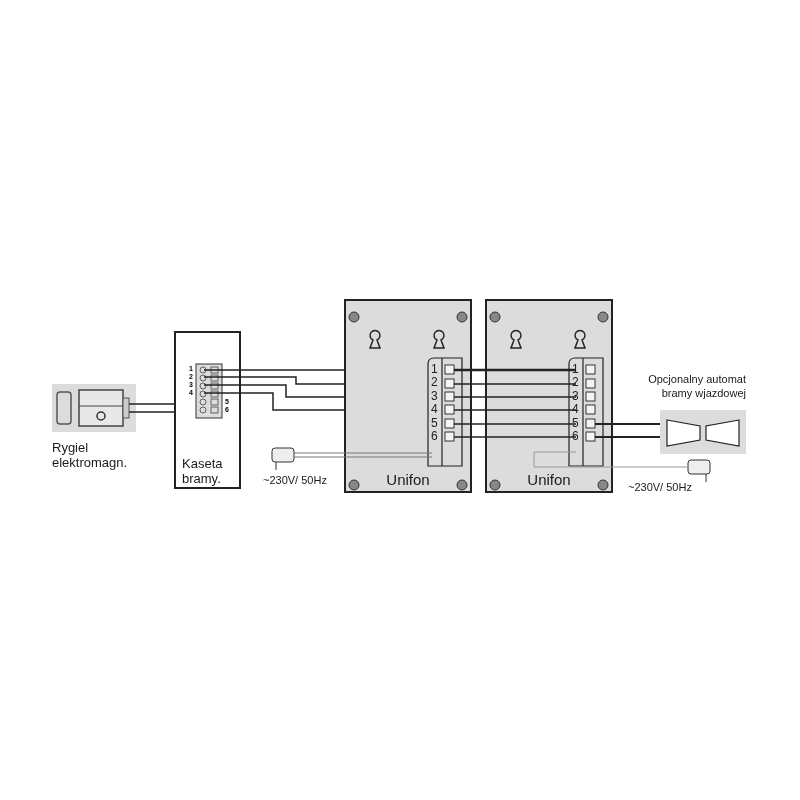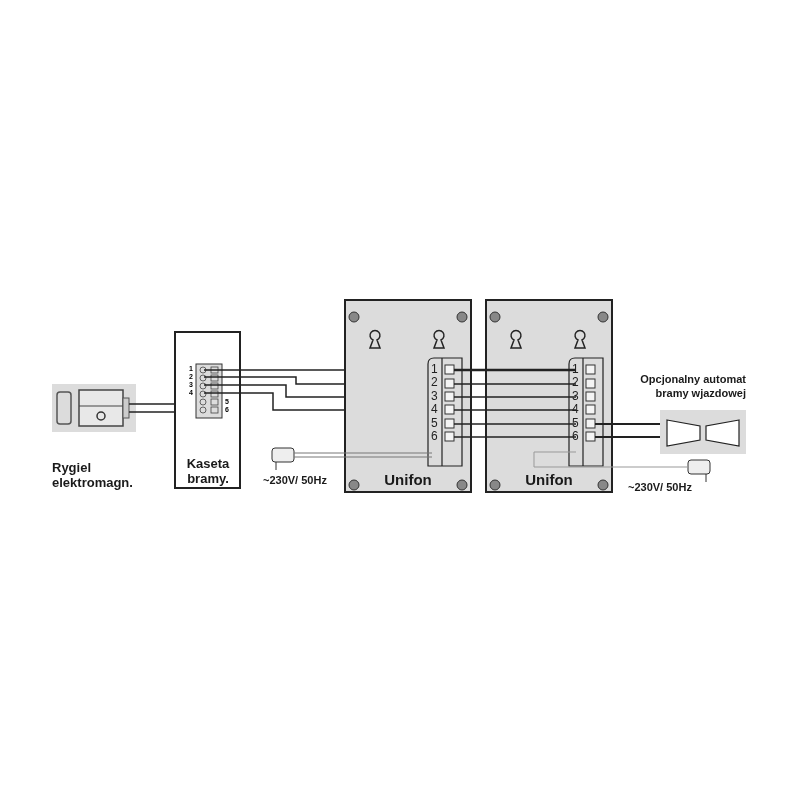--- a/index.html
+++ b/index.html
@@ -1,18 +1,18 @@
 <!DOCTYPE html>
 <html><head>
   <meta charset="utf-8">
   <style>
     html, body { margin: 0; padding: 0; background: #ffffff; }
     body { width: 800px; height: 800px; position: relative; overflow: hidden; font-family: "Liberation Sans", sans-serif; }
     .abs { position: absolute; }
-    .label { font-weight: bold; color: #1a1a1a; font-size: 13px; line-height: 15px; }
+    .label { font-weight: normal; color: #1a1a1a; font-size: 13px; line-height: 15px; }
     .num { font-size: 12px; color: #222; }
     svg { position: absolute; left: 0; top: 0; }
   </style>
 </head>
 <body>
 
 <svg width="800" height="800" viewBox="0 0 800 800">
 
   <g>
     <rect x="52" y="384" width="84" height="48" fill="#dcdcdc"></rect>
@@ -120,26 +120,26 @@
     <line x1="294" y1="457" x2="432" y2="457" stroke="#777" stroke-width="1"></line>
   </g>
 
   <g>
     <rect x="688" y="460" width="22" height="14" rx="3" fill="#eee" stroke="#333"></rect>
     <line x1="706" y1="474" x2="706" y2="482" stroke="#333"></line>
     <polyline points="688,467 534,467 534,452 576,452" fill="none" stroke="#999" stroke-width="1"></polyline>
   </g>
 </svg>
 
-<div class="abs label" style="left:52px; top:440px;margin-top:20px;">
+<div class="abs label" style="left:52px; top:440px;">
   <div>Rygiel</div>
   <div>elektromagn.</div>
 </div>
 
-<div class="abs label" style="left:182px; top:456px; text-align:center; width:52px;">
+<div class="abs label" style="left:182px; top:456px; width:52px;">
   <div>Kaseta</div>
   <div>bramy.</div>
 </div>
 
 <div class="abs" style="left:189px; top:365px; font-size:7px; line-height:8px; font-weight:bold;">
   <div>1</div>
   <div>2</div>
   <div>3</div>
   <div>4</div>
 </div>

